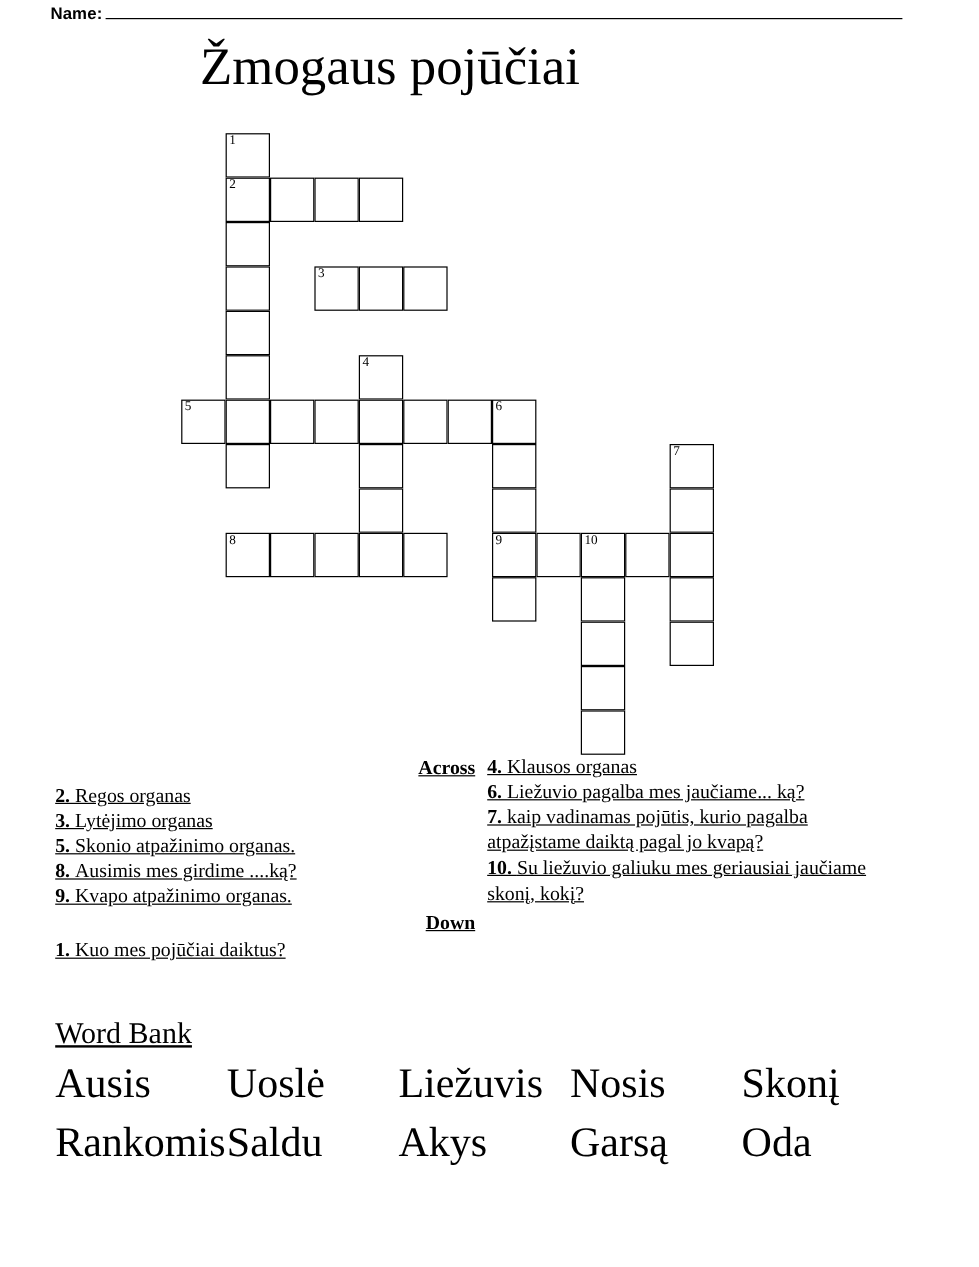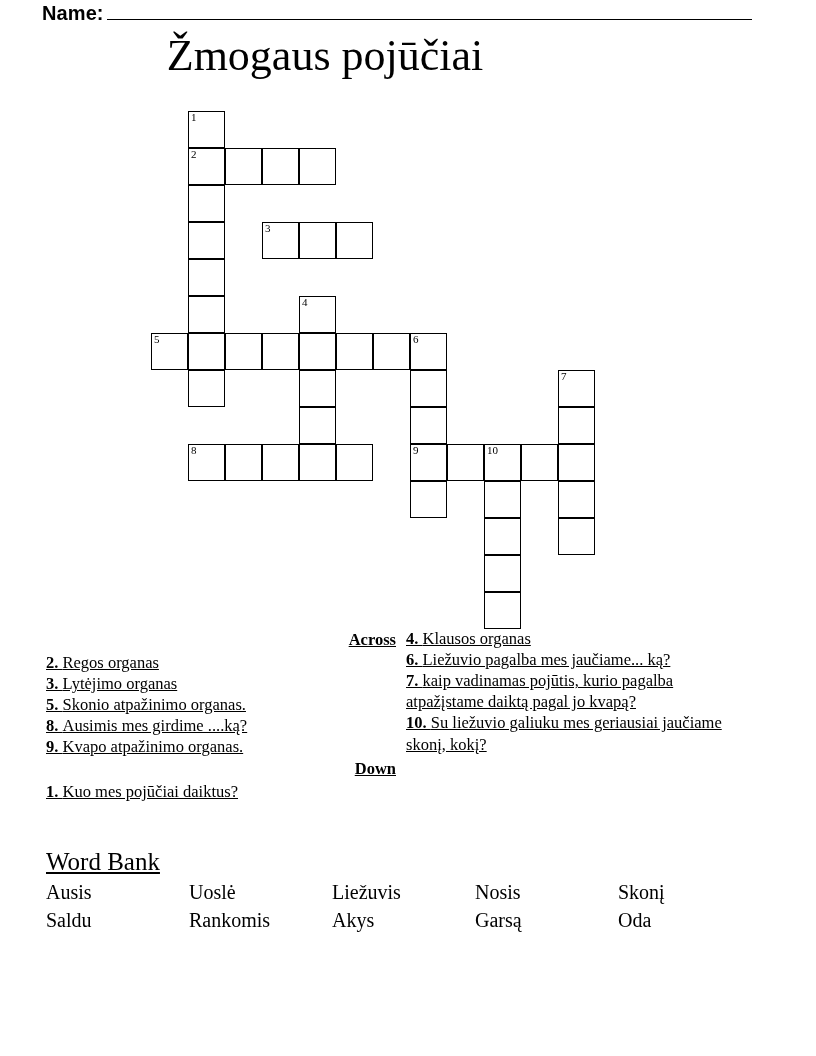--- a/index.html
+++ b/index.html
@@ -19,21 +19,21 @@
 
   
   .name-row {
     position: absolute;
     left: 42px;
     top: 2px;
     width: 710px;
     display: flex;
     align-items: baseline;
     font-family: "Liberation Sans", sans-serif;
-    font-size: 20px;
+    font-size: 14px;
     font-weight: 700;
     letter-spacing: 0.1px;
   }
   .name-label { white-space: pre; }
   .name-rule {
     flex: 1;
     margin-left: 3px;
     border-bottom: 1.3px solid #000;
     height: 13px;
   }
@@ -123,21 +123,21 @@
   }
   .wb-title {
     font-size: 25px;
     font-weight: 400;
     text-decoration: underline;
     line-height: 1.1;
     margin-bottom: 2px;
   }
   .wb-row {
     display: flex;
-    font-size: 20px;
+    font-size: 35px;
     line-height: 1.42;
   }
   .wb-word {
     display: block;
     width: 143px;
     white-space: pre;
   }
 </style>
 </head>
 <body>
@@ -240,20 +240,20 @@
   <div class="wb-title">Word Bank</div>
   <div id="wb-rows">
       <div class="wb-row">
         <span class="wb-word">Ausis</span>
         <span class="wb-word">Uoslė</span>
         <span class="wb-word">Liežuvis</span>
         <span class="wb-word">Nosis</span>
         <span class="wb-word">Skonį</span>
       </div>
       <div class="wb-row">
+        <span class="wb-word">Rankomis</span>
         <span class="wb-word">Saldu</span>
-        <span class="wb-word">Rankomis</span>
         <span class="wb-word">Akys</span>
         <span class="wb-word">Garsą</span>
         <span class="wb-word">Oda</span>
       </div>
     </div>
 </div>
 
 </body></html>

